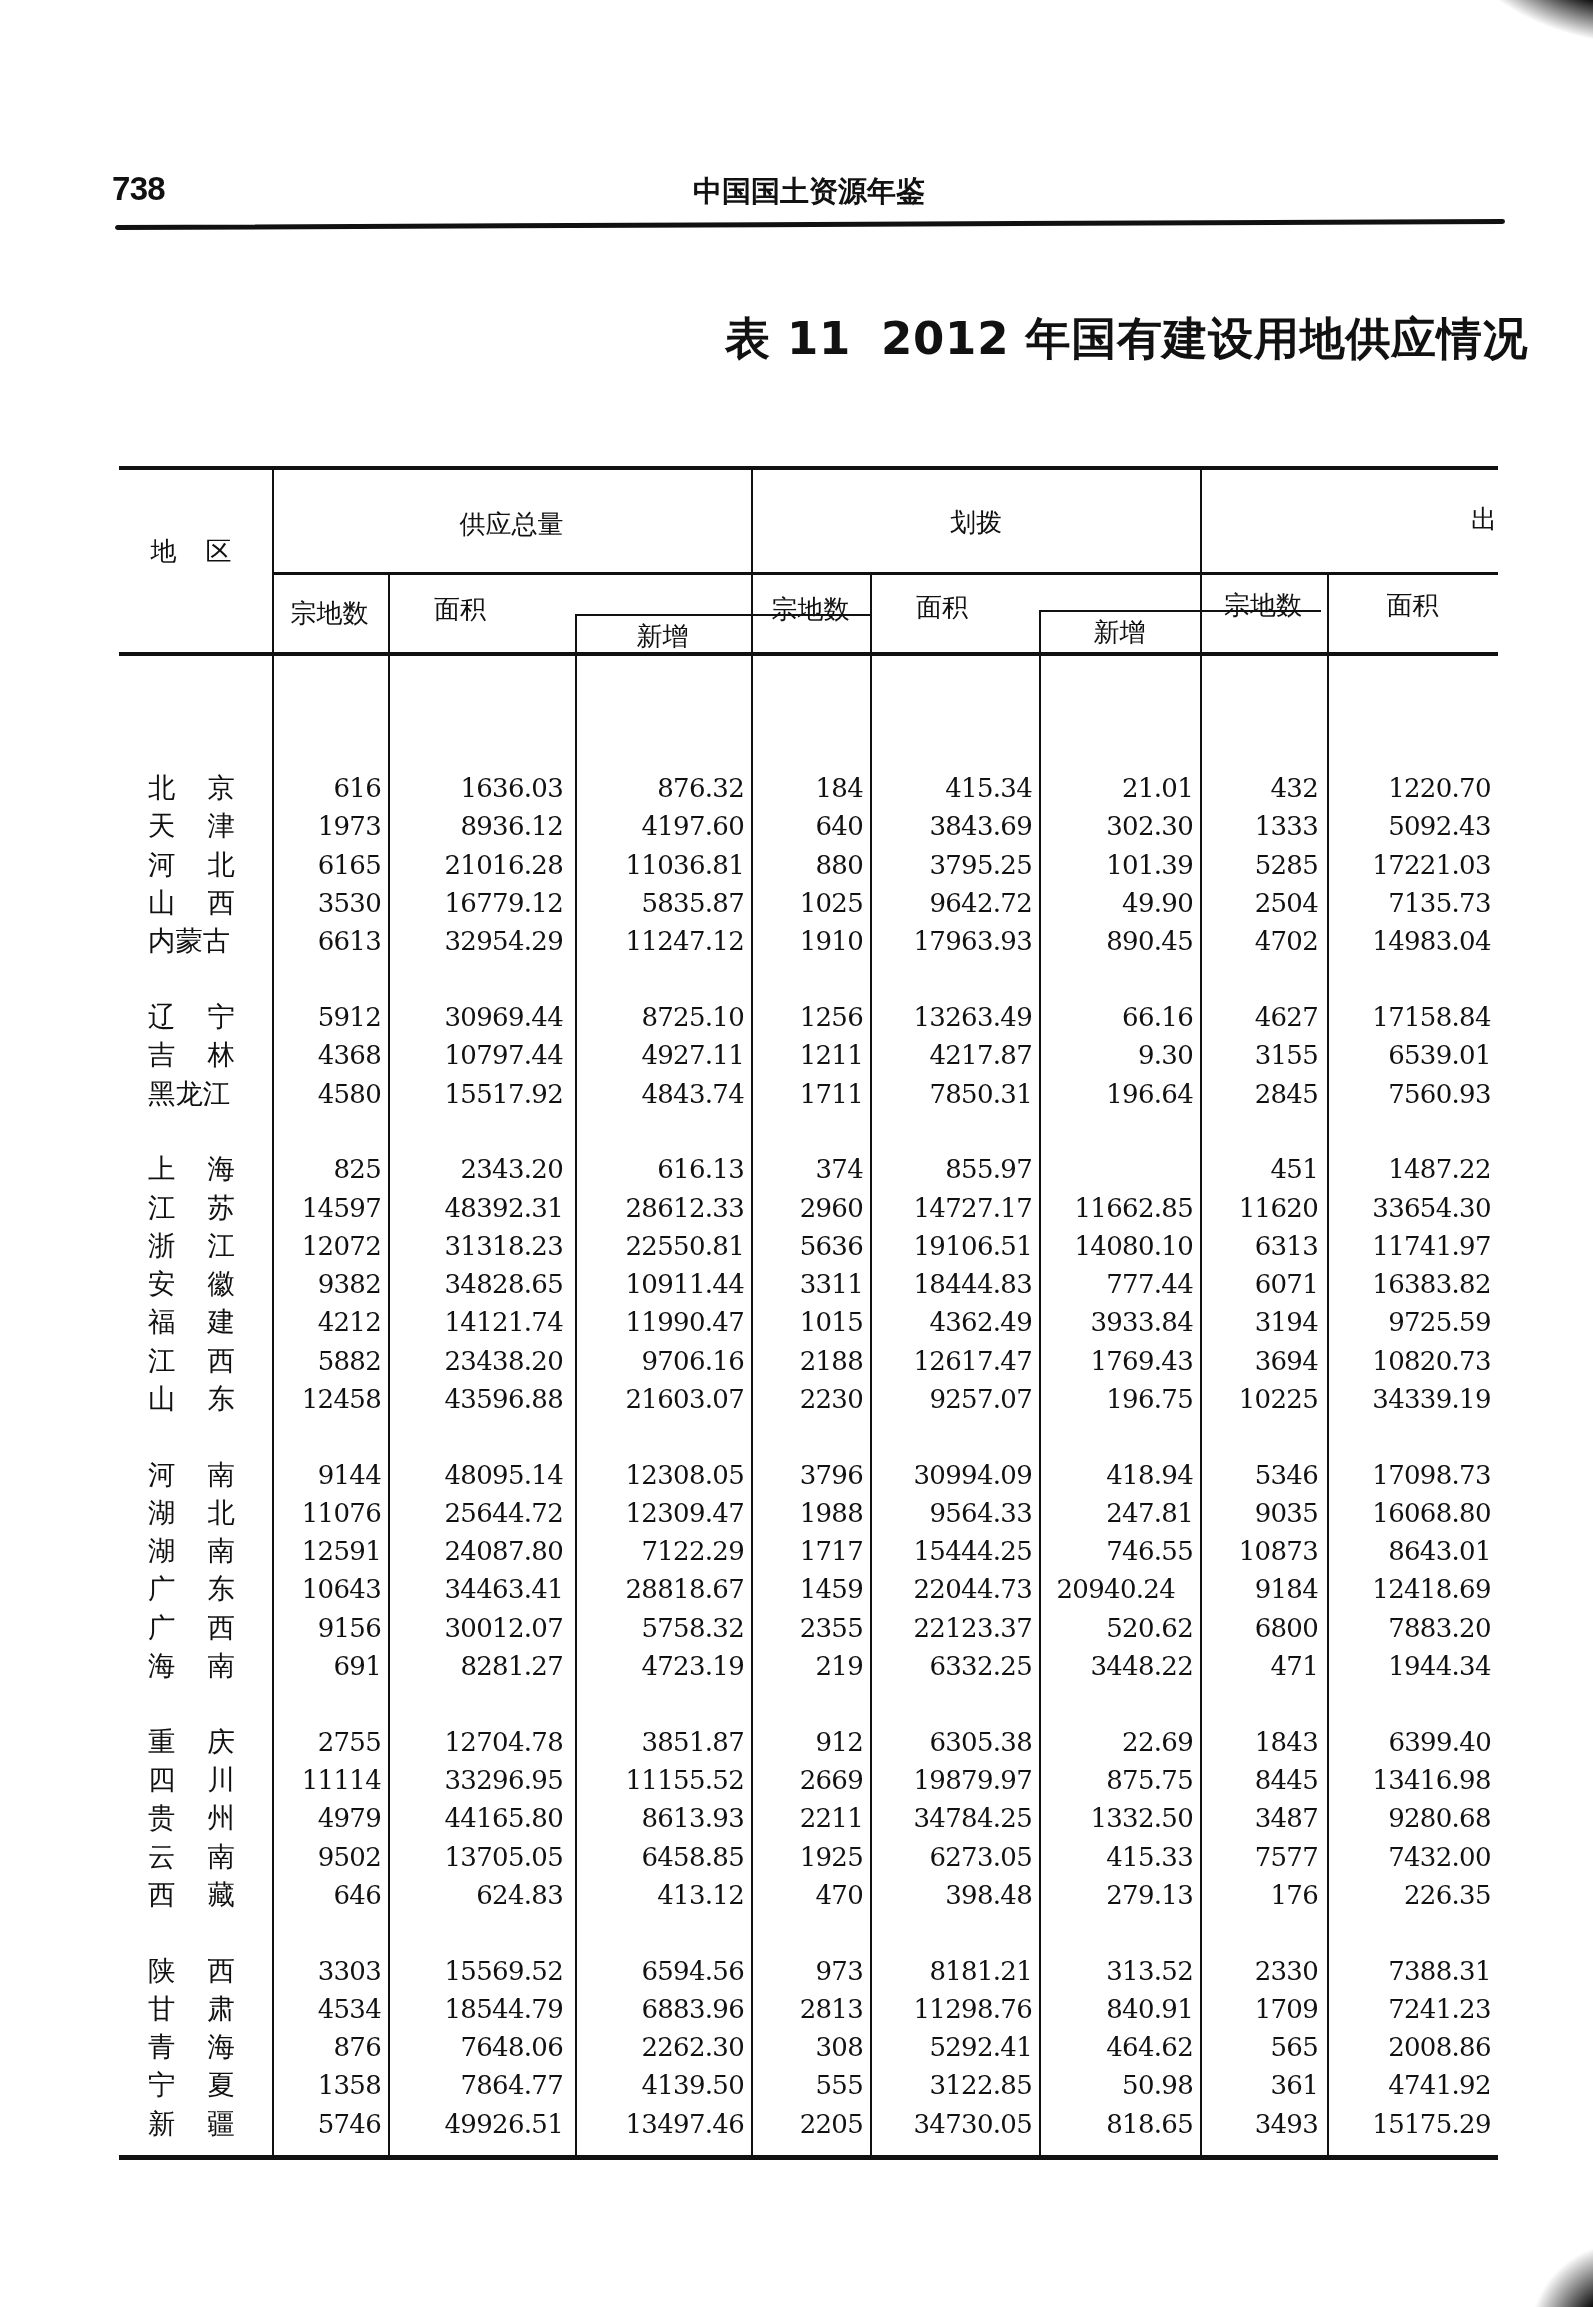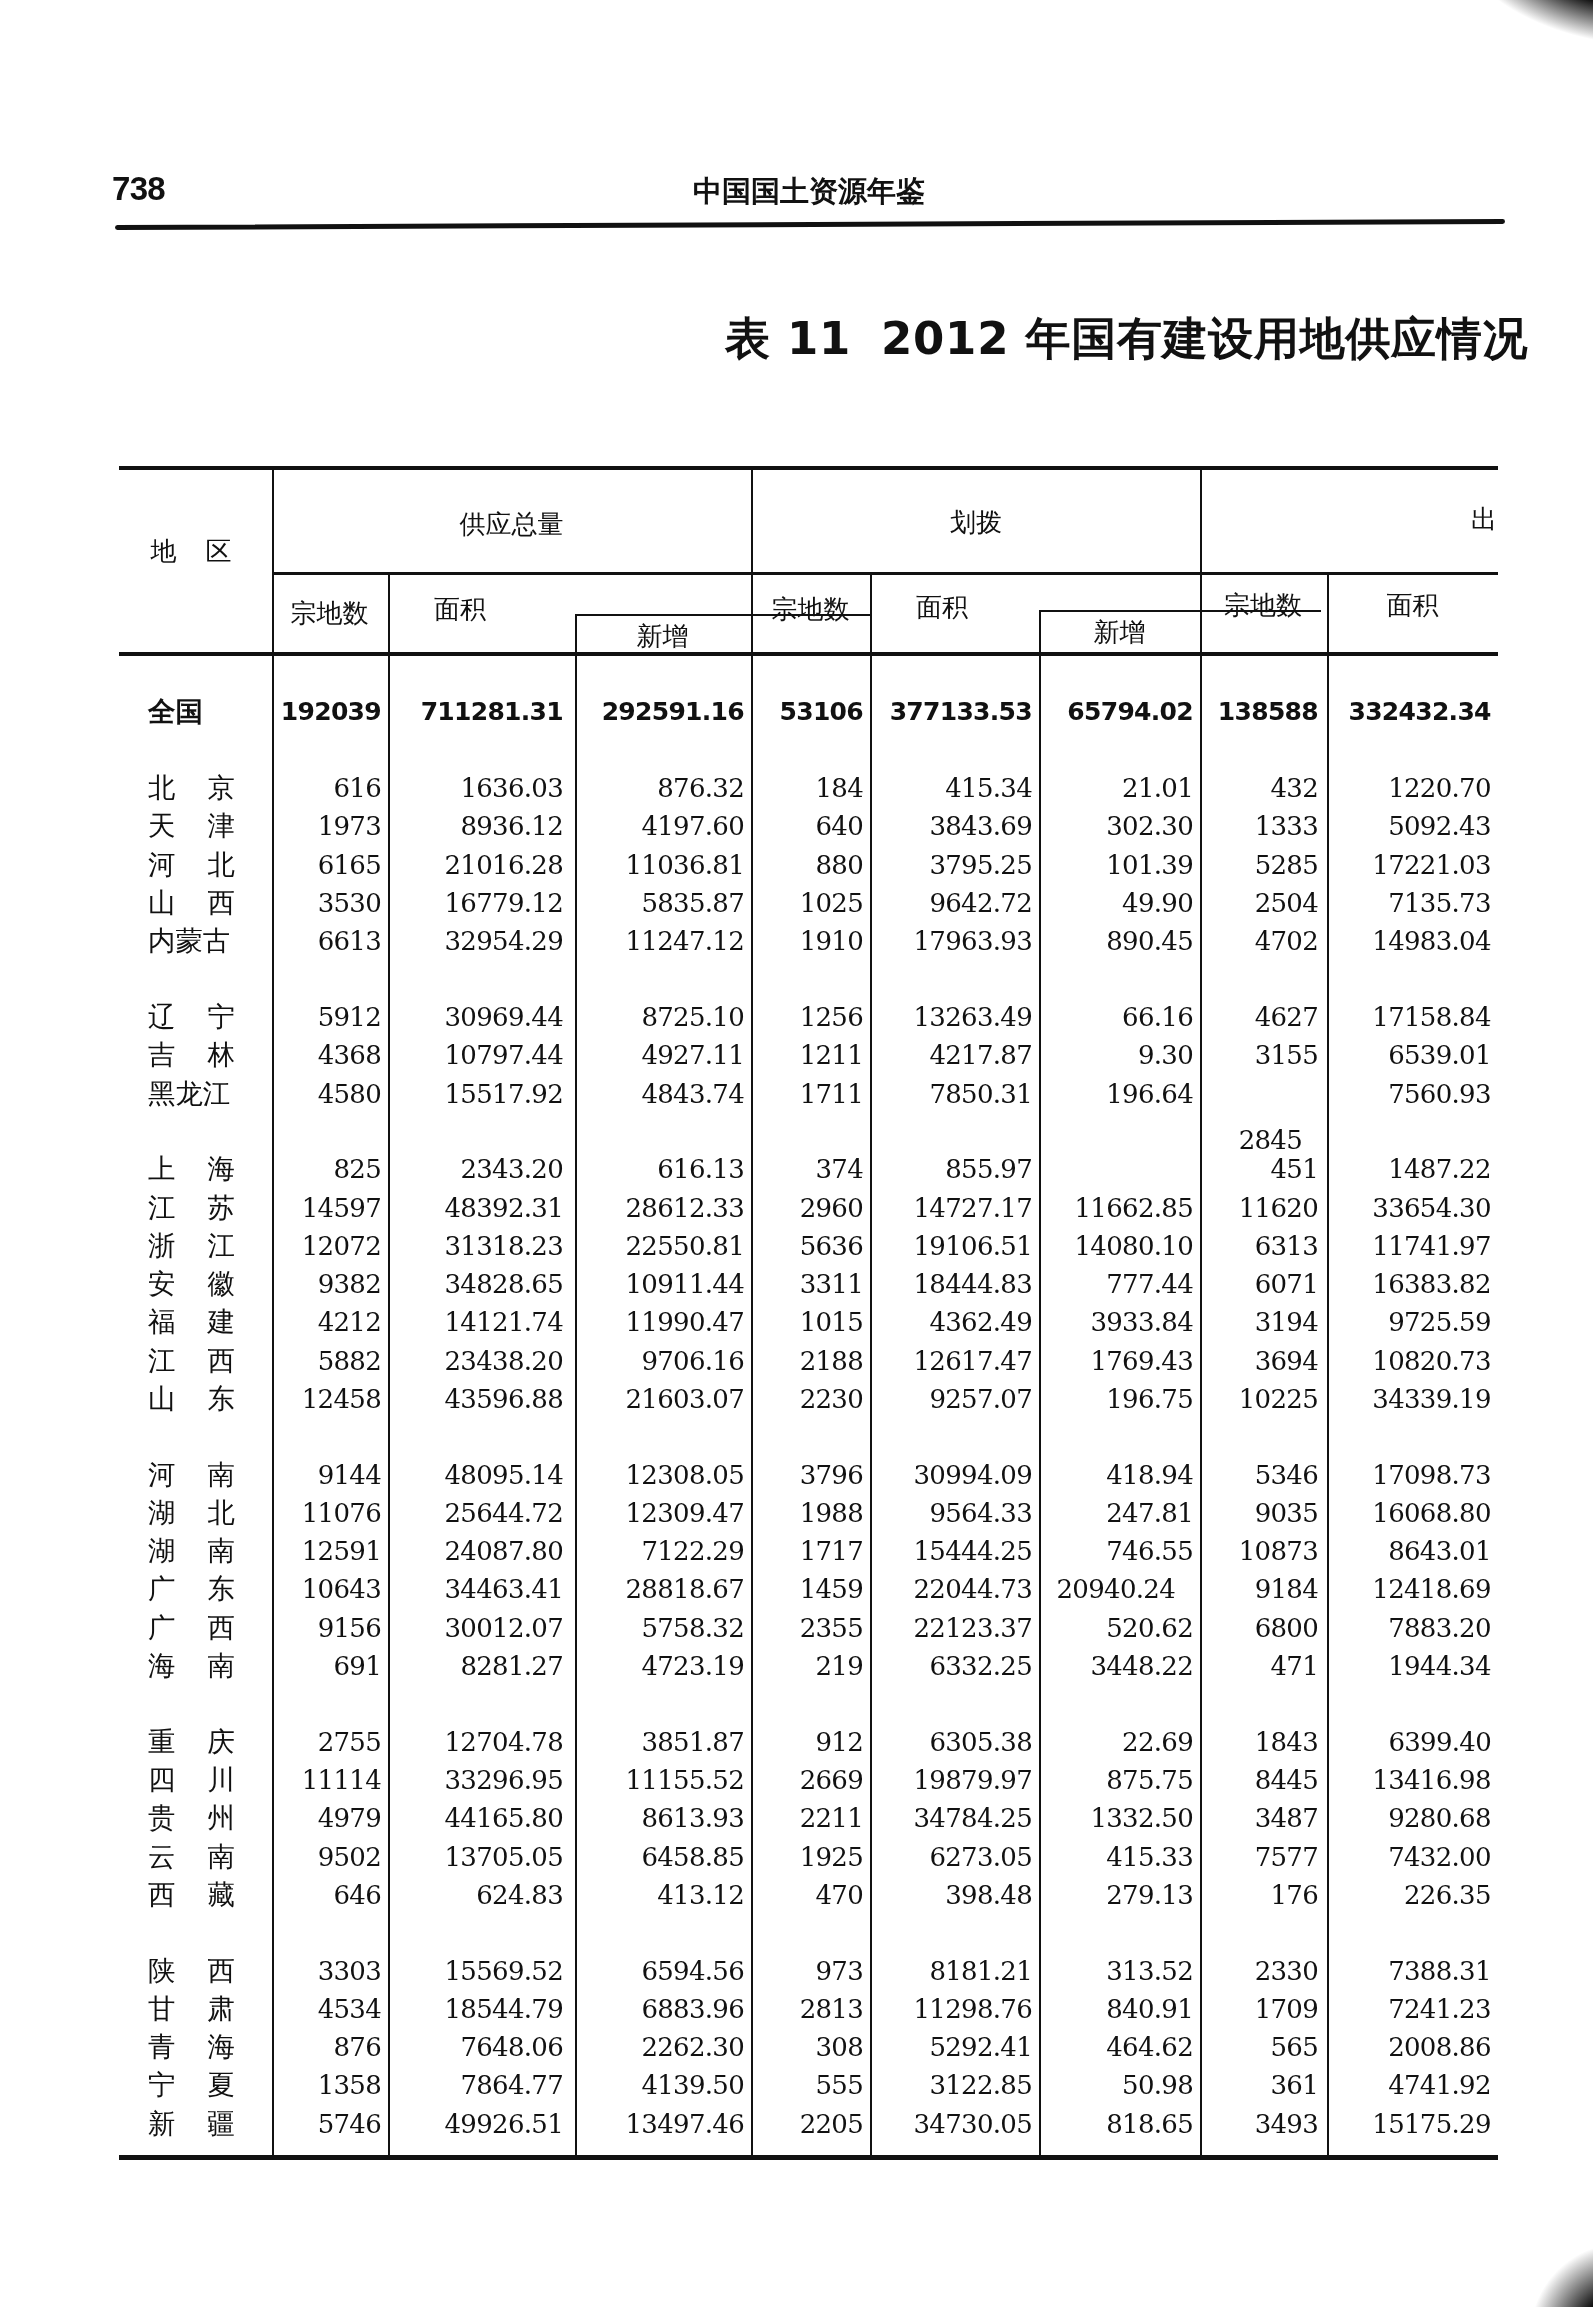--- a/index.html
+++ b/index.html
@@ -100,33 +100,20 @@
   <div class="hcell" style="left:269px; top:130px; width:144px;">面积</div>
   <div class="hcell" style="left:456px; top:157px; width:175px;">新增</div>
 
   <div class="hcell" style="left:632px; top:130px; width:119px;">宗地数</div>
   <div class="hcell" style="left:751px; top:128px; width:144px;">面积</div>
   <div class="hcell" style="left:920px; top:153px; width:161px;">新增</div>
 
   <div class="hcell" style="left:1081px; top:126px; width:126px;">宗地数</div>
   <div class="hcell" style="left:1208px; top:126px; width:171px;">面积</div>
 
-  <div class="row total" style="top:227px;">
-    <div class="rn">
-        <span>全国</span>
-      </div>
-    <div class="c" style="right:1117px;">192039</div>
-    <div class="c" style="right:935px;">711281.31</div>
-    <div class="c" style="right:754px;">292591.16</div>
-    <div class="c" style="right:635px;">53106</div>
-    <div class="c" style="right:466px;">377133.53</div>
-    <div class="c" style="right:305px;">65794.02</div>
-    <div class="c" style="right:180px;">138588</div>
-    <div class="c" style="right:7.2px;">332432.34</div>
-  </div>
 
   <div id="rows">
       <div class="row" style="top: 303px;">
         <div class="rn">
           <span>北</span>
           <span>京</span>
         </div>
         <div class="c" style="right: 1117px;">616</div>
         <div class="c" style="right: 935px;">1636.03</div>
         <div class="c" style="right: 754px;">876.32</div>
@@ -222,21 +209,21 @@
       <div class="row" style="top: 609px;">
         <div class="rn">
           <span>黑龙江</span>
         </div>
         <div class="c" style="right: 1117px;">4580</div>
         <div class="c" style="right: 935px;">15517.92</div>
         <div class="c" style="right: 754px;">4843.74</div>
         <div class="c" style="right: 635px;">1711</div>
         <div class="c" style="right: 466px;">7850.31</div>
         <div class="c" style="right: 305px;">196.64</div>
-        <div class="c" style="right: 196px; margin-top: 46px;">2845</div>
+        <div class="c" style="right: 180px;">2845</div>
         <div class="c" style="right: 7.2px;">7560.93</div>
       </div>
       <div class="row" style="top: 684px;">
         <div class="rn">
           <span>上</span>
           <span>海</span>
         </div>
         <div class="c" style="right: 1117px;">825</div>
         <div class="c" style="right: 935px;">2343.20</div>
         <div class="c" style="right: 754px;">616.13</div>

